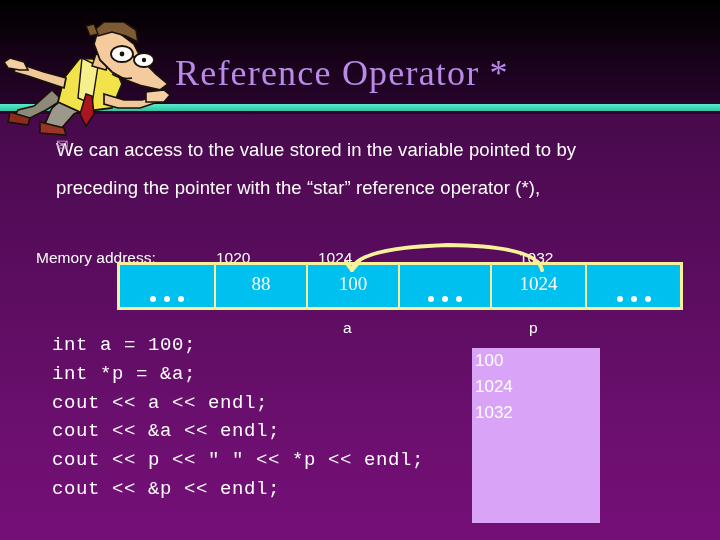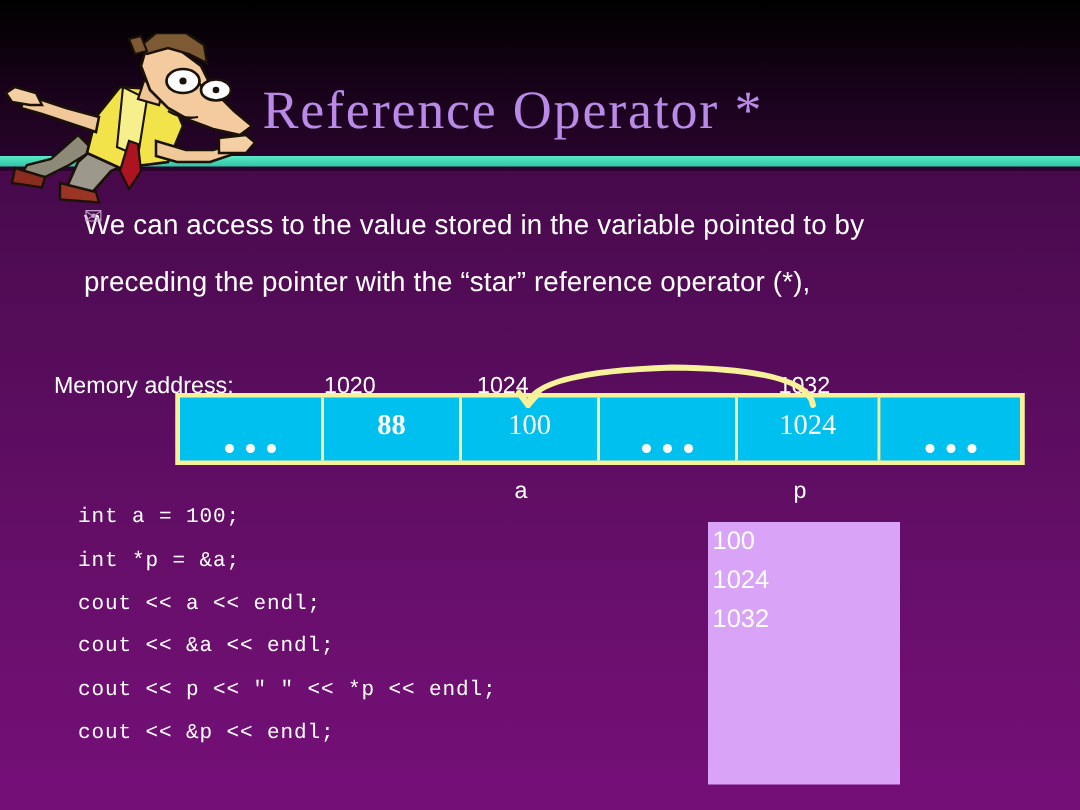--- a/index.html
+++ b/index.html
@@ -127,40 +127,40 @@
   }
   .cell-dots i {
     display: inline-block;
     width: 6px; height: 6px;
     margin: 0 4px;
     border-radius: 50%;
     background: #ffffff;
   }
   
   .w1 { width: 96px; }
-  .w2 { width: 92px; font-weight: bold; }
+  .w2 { width: 92px; }
   .w3 { width: 92px; }
   .w4 { width: 92px; }
   .w5 { width: 95px; }
   .w6 { width: 93px; }
   
   .var-lbl {
     position: absolute;
     top: 319px;
     font-size: 15.5px;
     color: #ffffff;
   }
   #var-a { left: 343px; }
   #var-p { left: 529px; }
   
   #code {
     position: absolute;
     left: 52px; top: 331px;
     font-family: "Liberation Mono", "DejaVu Sans Mono", monospace;
-    font-size: 14px;
+    font-size: 19px;
     line-height: 28.8px;
     color: #ffffff;
     white-space: pre;
     letter-spacing: 0.6px;
     z-index: 2;
   }
   
   #result-panel {
     position: absolute;
     left: 472px; top: 348px;

